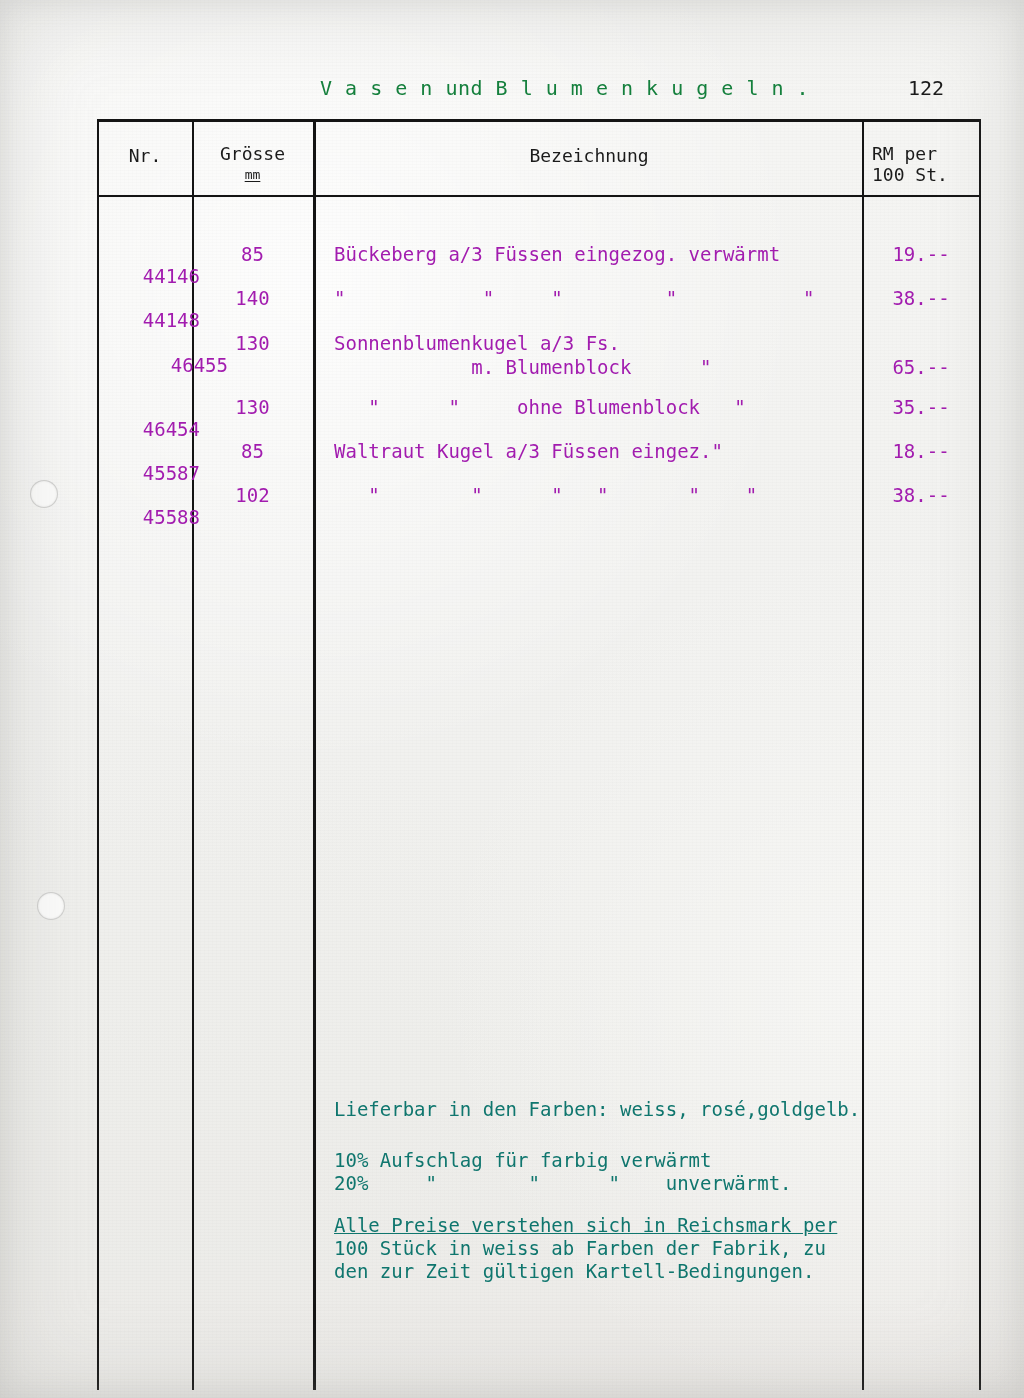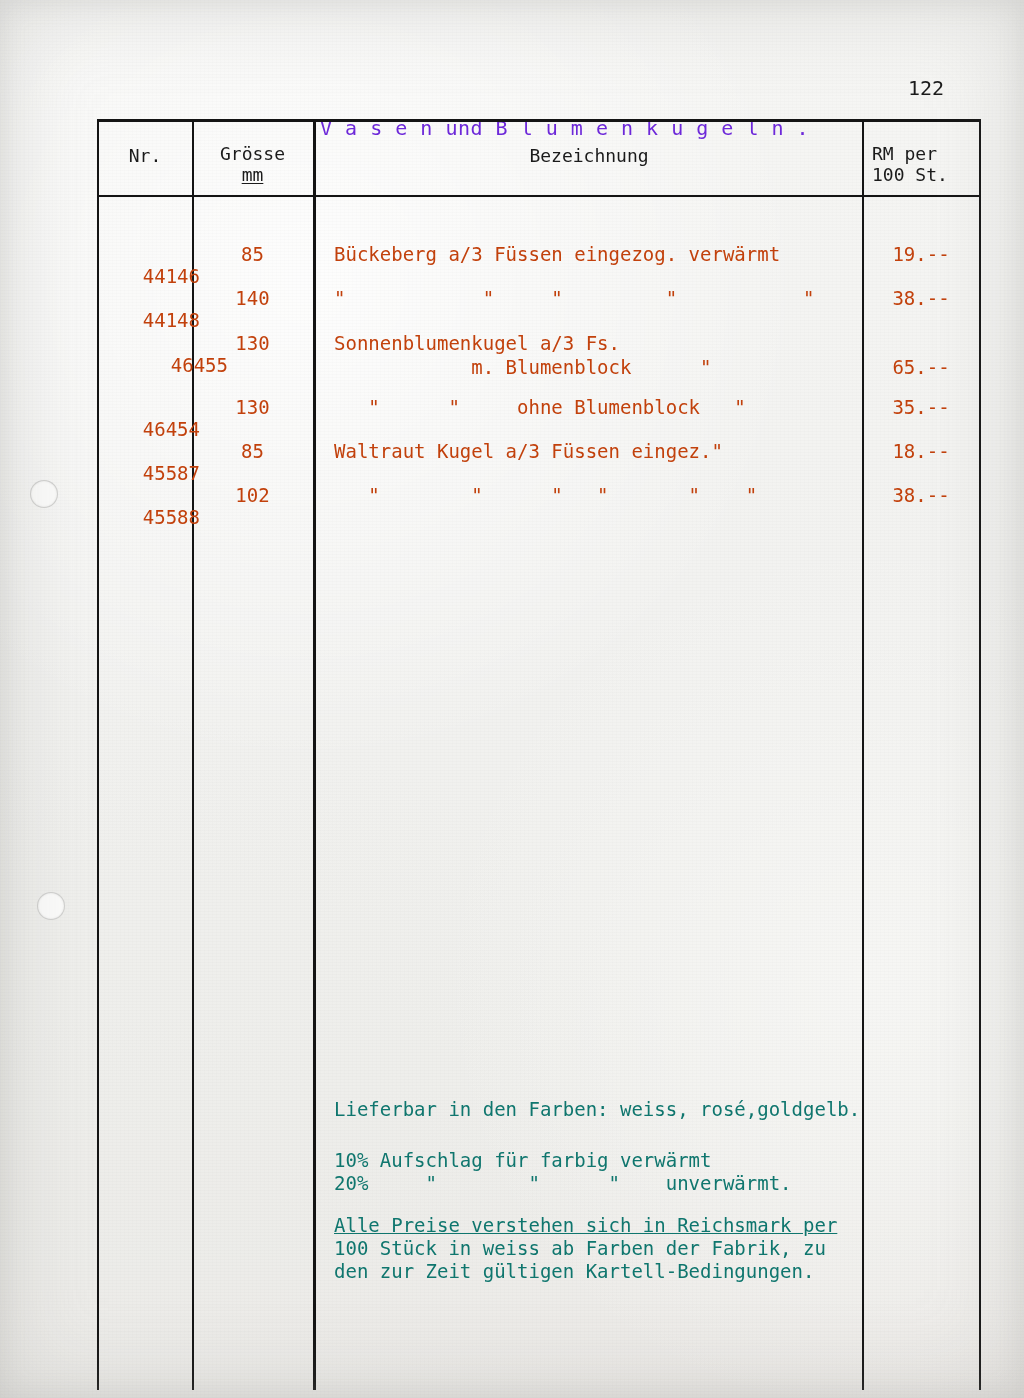--- a/index.html
+++ b/index.html
@@ -60,22 +60,21 @@
     width: 1024px;
     height: 34px;
     white-space: nowrap;
   }
   #doc-title {
     position: absolute;
     left: 320px;
     top: 0;
     font-size: 20px;
     letter-spacing: 0.5px;
-    color: #6d28d9;
-    margin-top: 40px;
+    color: #15803d;
   }
   #page-number {
     position: absolute;
     left: 908px;
     top: 0;
     font-size: 20px;
     color: #1b1b1b;
   }
 
   
@@ -90,33 +89,33 @@
   .hdr {
     position: absolute;
     text-align: center;
     font-size: 18px;
     line-height: 21px;
     color: #1b1b1b;
     white-space: nowrap;
   }
   .hdr-sub {
     display: block;
-    font-size: 18px;
+    font-size: 13px;
     text-decoration: underline;
     text-underline-offset: 2px;
   }
   .hdr-l2 { display: block; }
 
   
   .cell {
     position: absolute;
     font-size: 19px;
     line-height: 22px;
     white-space: pre;
-    color: #c2410c;
+    color: #a21caf;
   }
   .c-nr   { width: 80px;  text-align: center; left: 97px; }
   .c-size { width: 121px; text-align: center; left: 192px; }
   .c-desc { left: 334px; text-align: left; }
   .c-price{ width: 118px; text-align: center; left: 862px; }
 
   
   .note {
     position: absolute;
     left: 334px;

